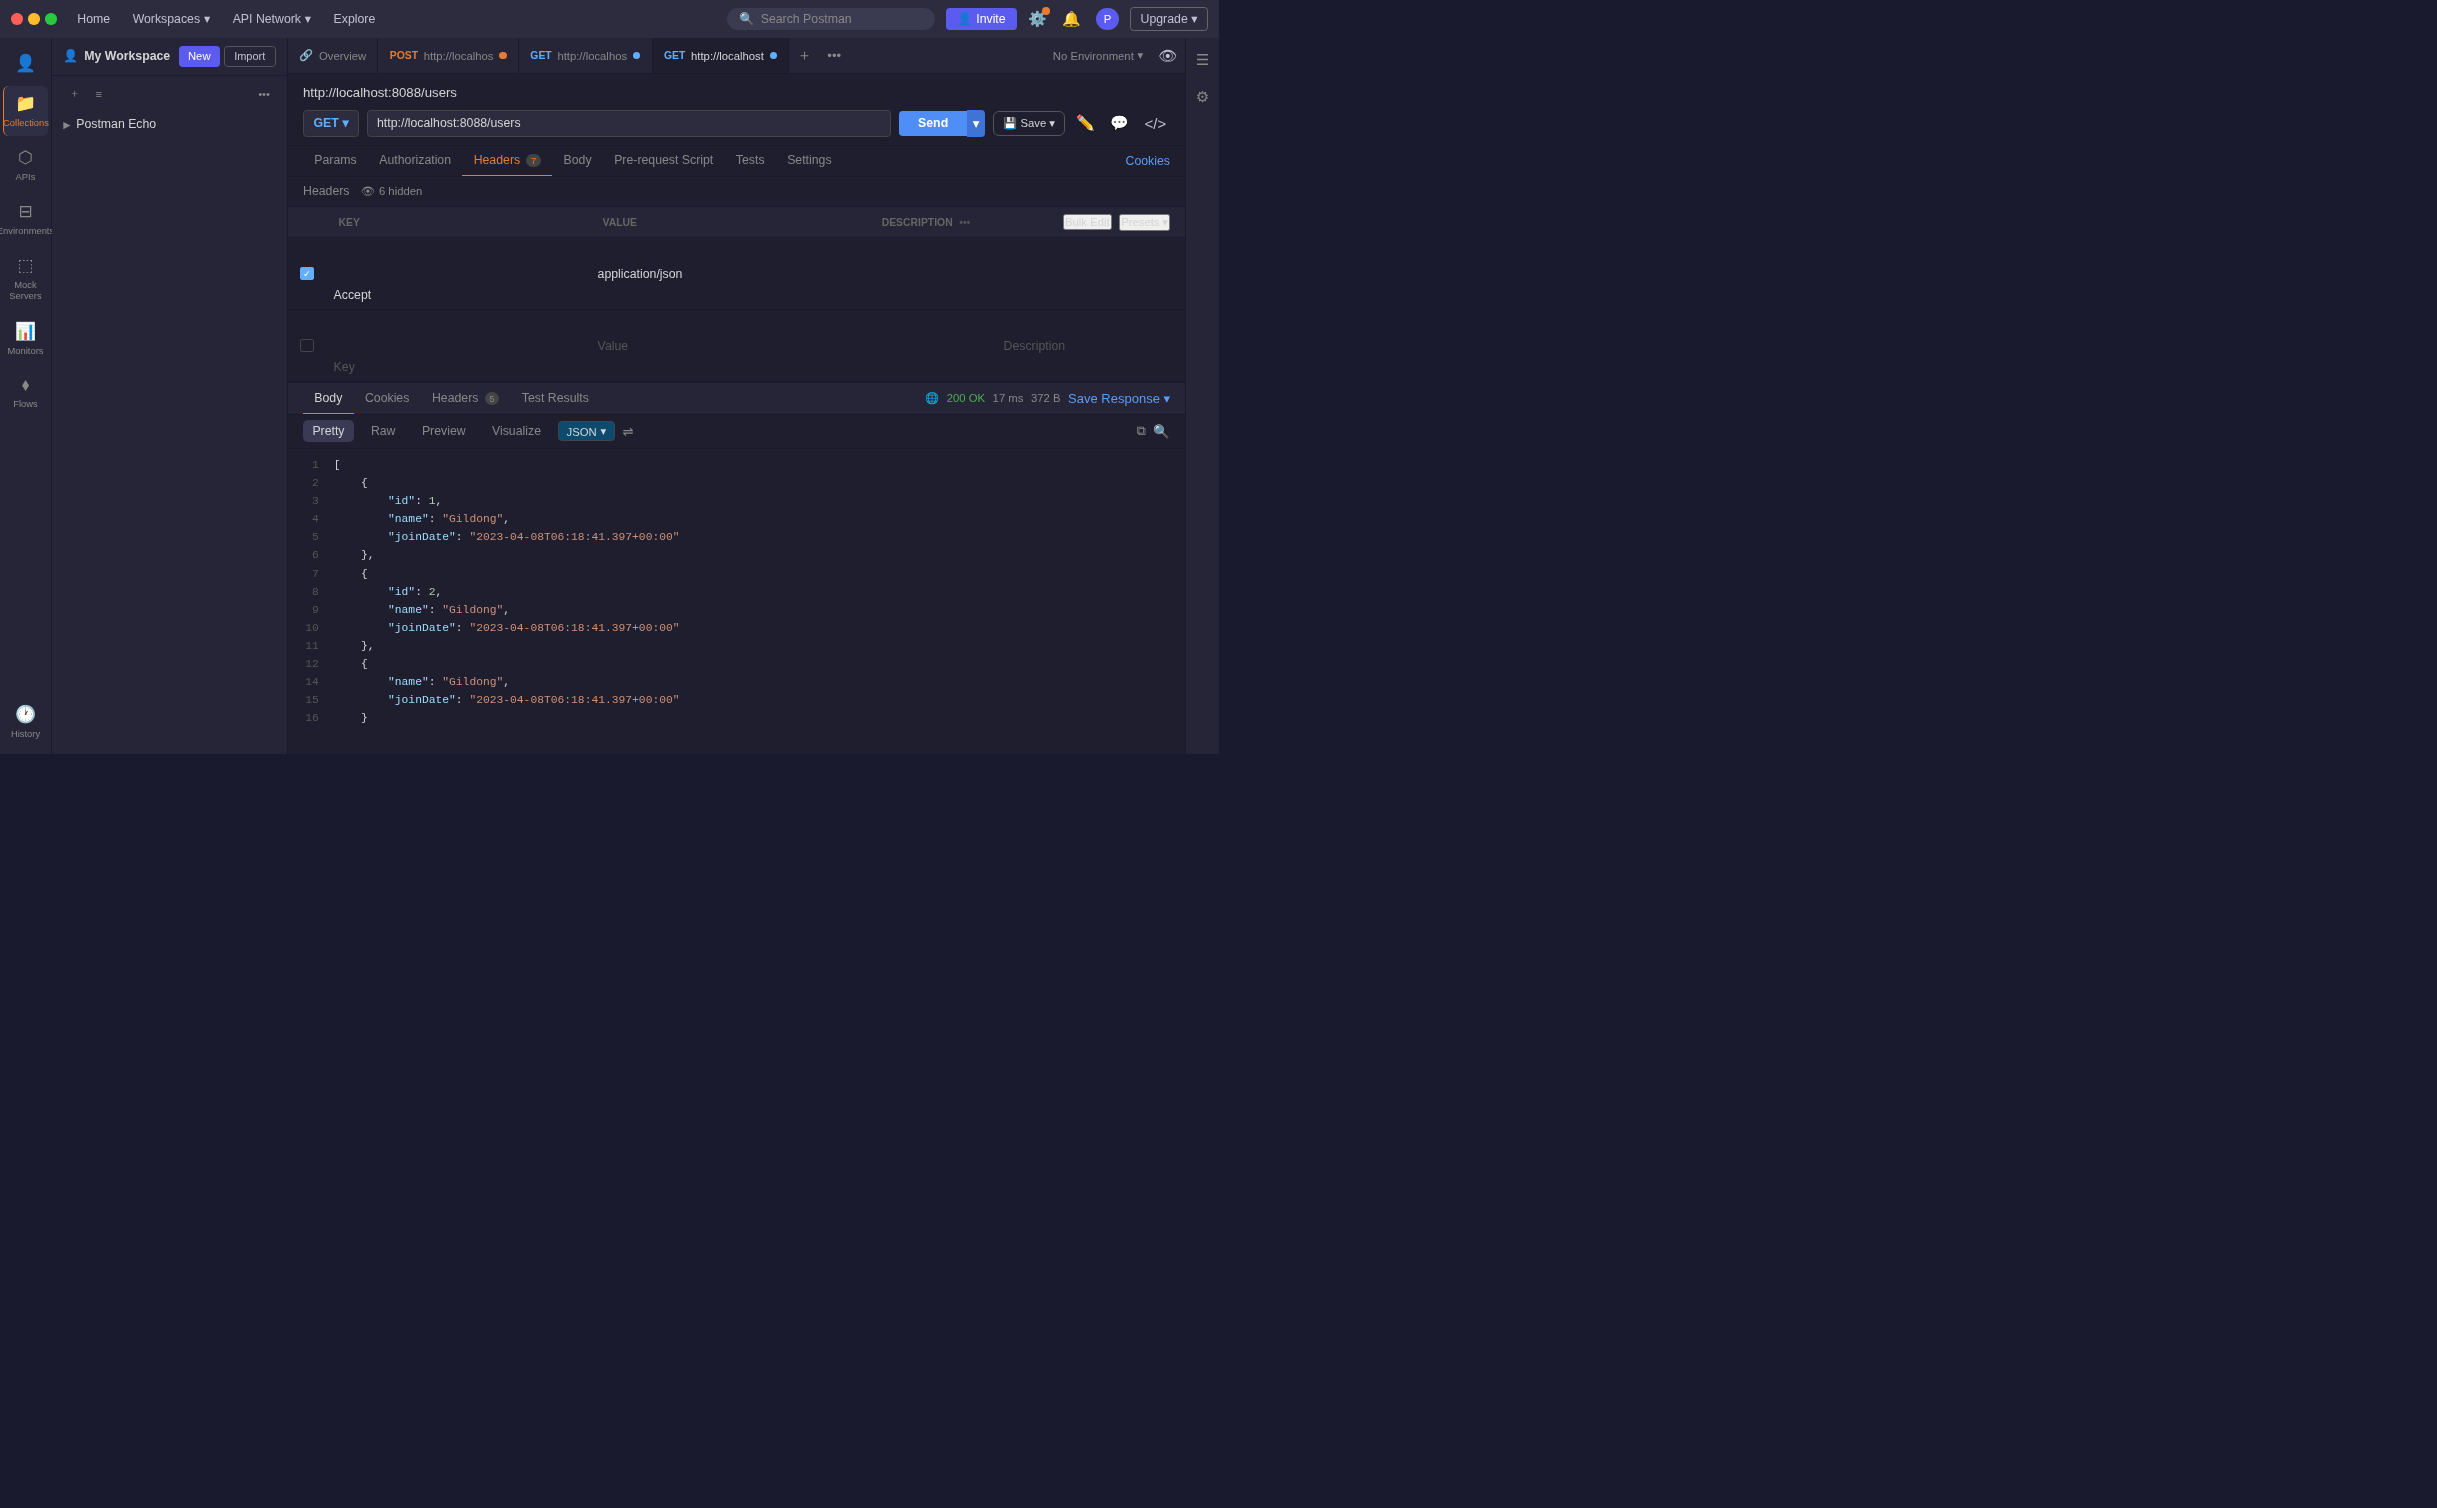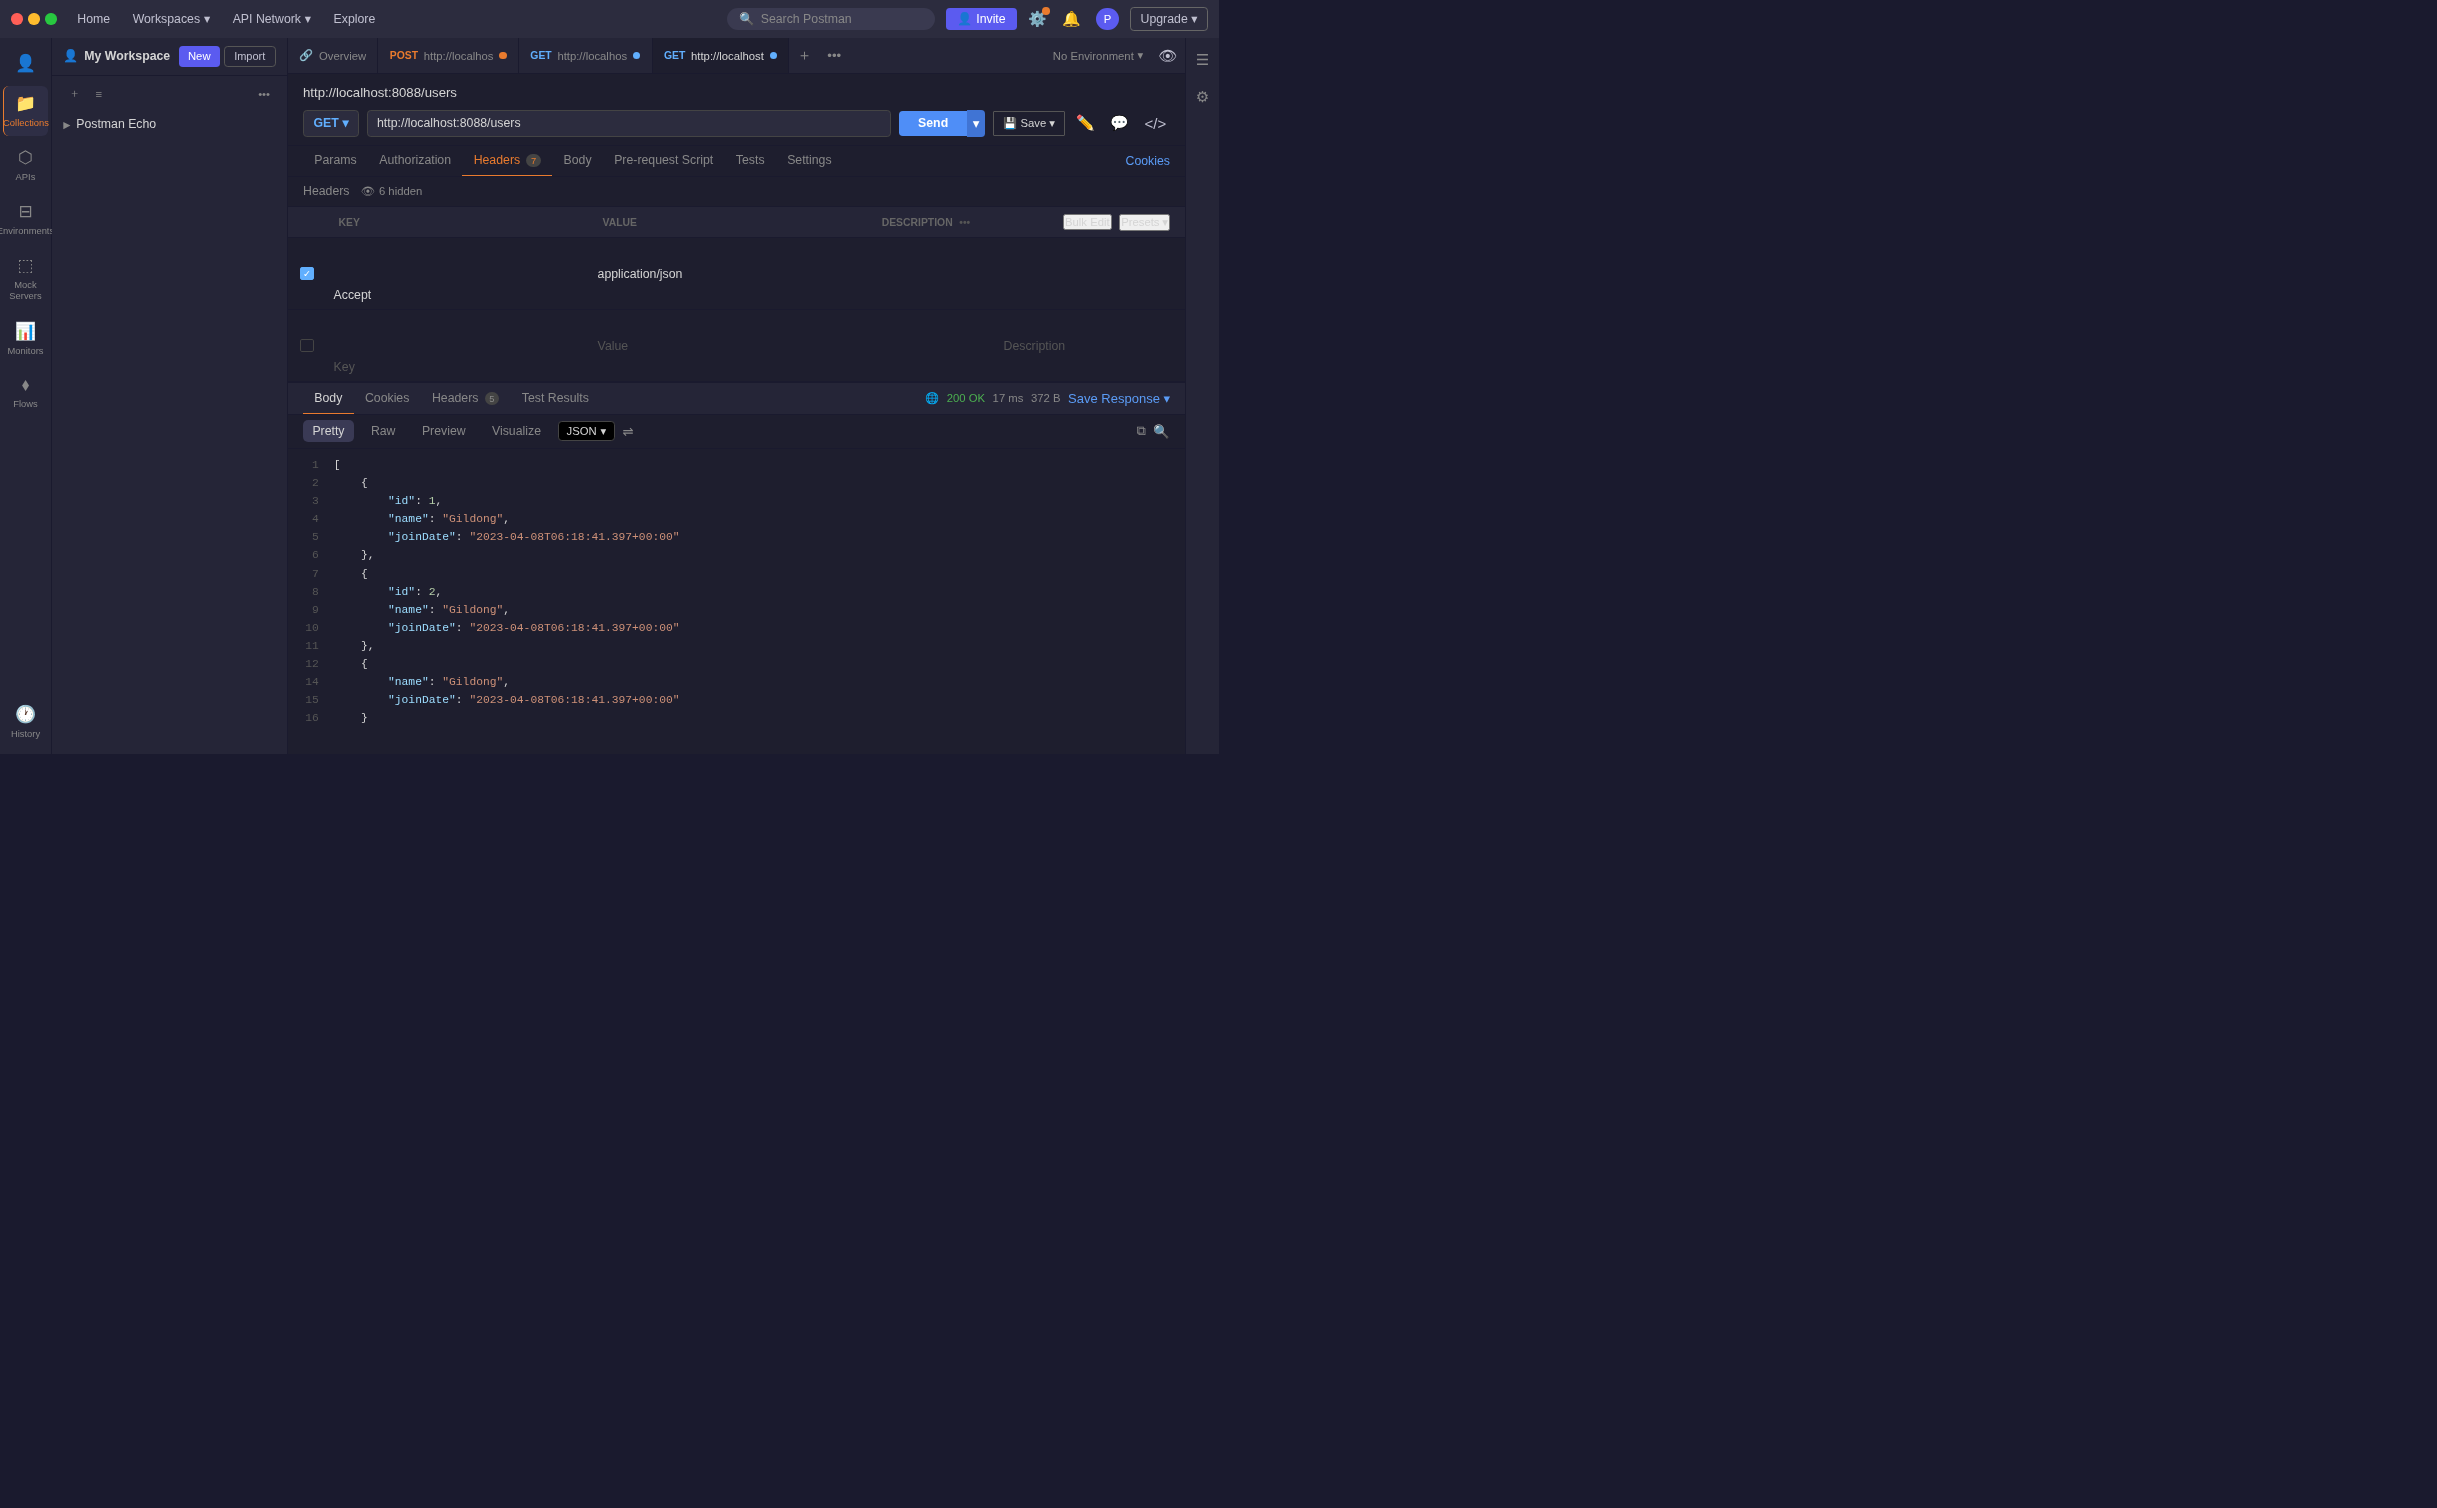--- a/index.html
+++ b/index.html
@@ -107,21 +107,21 @@
     .response-status { margin-left: auto; display: flex; align-items: center; gap: 7.6px; font-size: 11.3px; }
     .status-ok { color: #4caf50; }
     .status-time { color: #888; text-align: right; }
     .status-size { color: #888; }
     .save-resp-btn { color: #5b9cf6; font-size: 13px; cursor: pointer; }
 
     
     .body-controls { display: flex; align-items: center; padding: 5.7px 15px; gap: 7.6px; border-bottom: 0.9px solid #1a1a2e; }
     .body-tab { padding: 3.8px 9.4px; color: #888; cursor: pointer; font-size: 12.3px; border-radius: 5px; }
     .body-tab.active { background: #3a3a55; color: #d4d4d4; }
-    .json-select { display: flex; align-items: center; gap: 3.8px; background: #000000; border: 0.9px solid #444; border-radius: 3.8px; padding: 2.8px 7.6px; color: #d4d4d4; font-size: 11.3px; cursor: pointer; }
+    .json-select { display: flex; align-items: flex-end; gap: 3.8px; background: #0c4a6e; border: 0.9px solid #444; border-radius: 3.8px; padding: 2.8px 7.6px; color: #d4d4d4; font-size: 11.3px; cursor: pointer; }
     .body-icons { margin-left: auto; display: flex; gap: 7.6px; }
     .body-icon-btn { background: none; border: none; color: #888; cursor: pointer; font-size: 13.2px; }
 
     
     .code-area { flex: 1; overflow: auto; background: #1e1e2e; padding: 7.6px 0; font-family: 'Courier New', monospace; font-size: 11.3px; line-height: 1.6; }
     .code-line { display: flex; }
     .line-num { width: 42px; text-align: right; padding-right: 11.3px; color: #555; user-select: none; flex-shrink: 0; }
     .line-content { flex: 1; padding-left: 3.8px; white-space: pre; }
     .json-bracket { color: #d4d4d4; }
     .json-key { color: #9cdcfe; }
@@ -281,21 +281,21 @@
           <div class="method-select">
             <span>GET</span>
             <span>▾</span>
           </div>
           <input class="url-input" value="http://localhost:8088/users" style="">
           <div class="send-btn">
             <button class="send-main">Send</button>
             <button class="send-arrow">▾</button>
           </div>
         </div>
-        <button class="icon-btn" style="font-size:11.3px;color:#d4d4d4;border:0.9px solid #555;padding:4.7px 9.4px;border-radius:1px;">
+        <button class="icon-btn" style="font-size:11.3px;color:#d4d4d4;border:0.9px solid #555;padding:4.7px 9.4px;border-radius:6px;">
           💾 Save ▾
         </button>
         <button class="icon-btn">✏️</button>
         <button class="icon-btn">💬</button>
         <button class="icon-btn">&lt;/&gt;</button>
       </div>
     </div>
 
     <div class="req-tabs">
       <div class="req-tab">Params</div>

